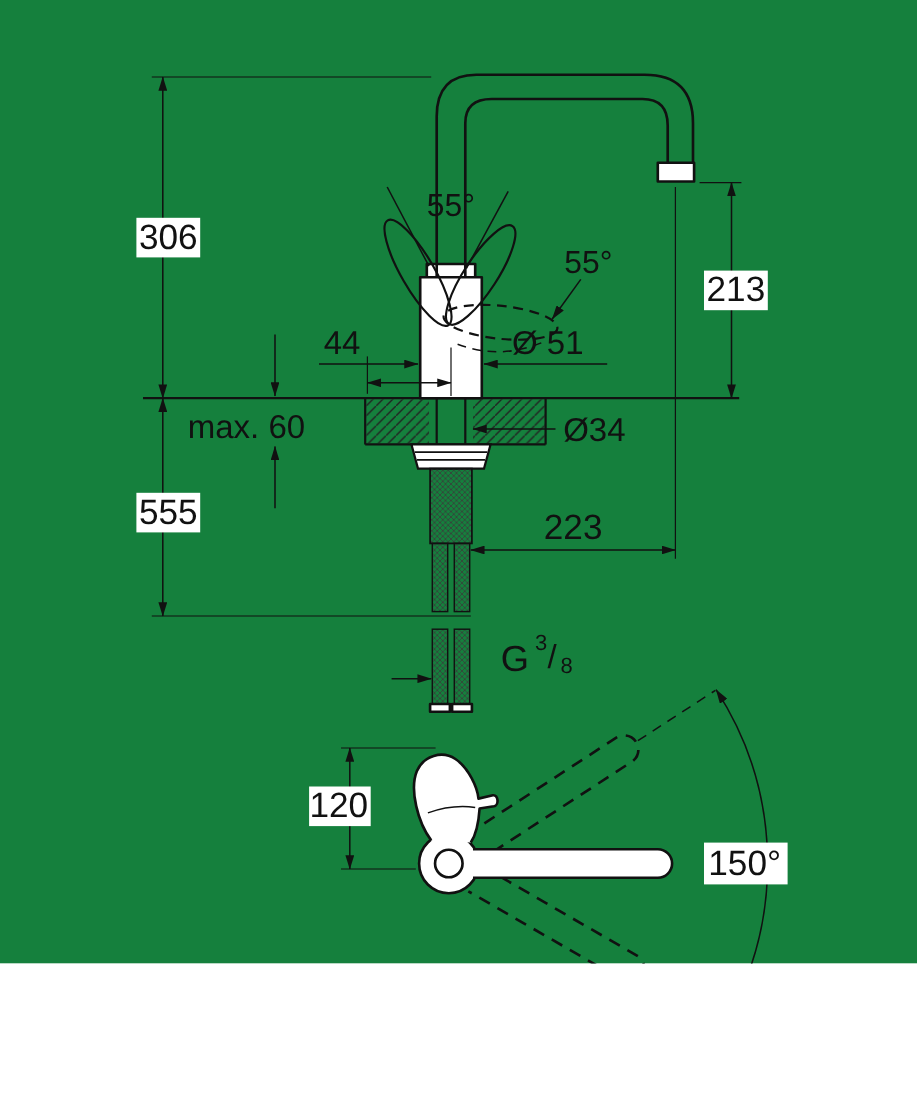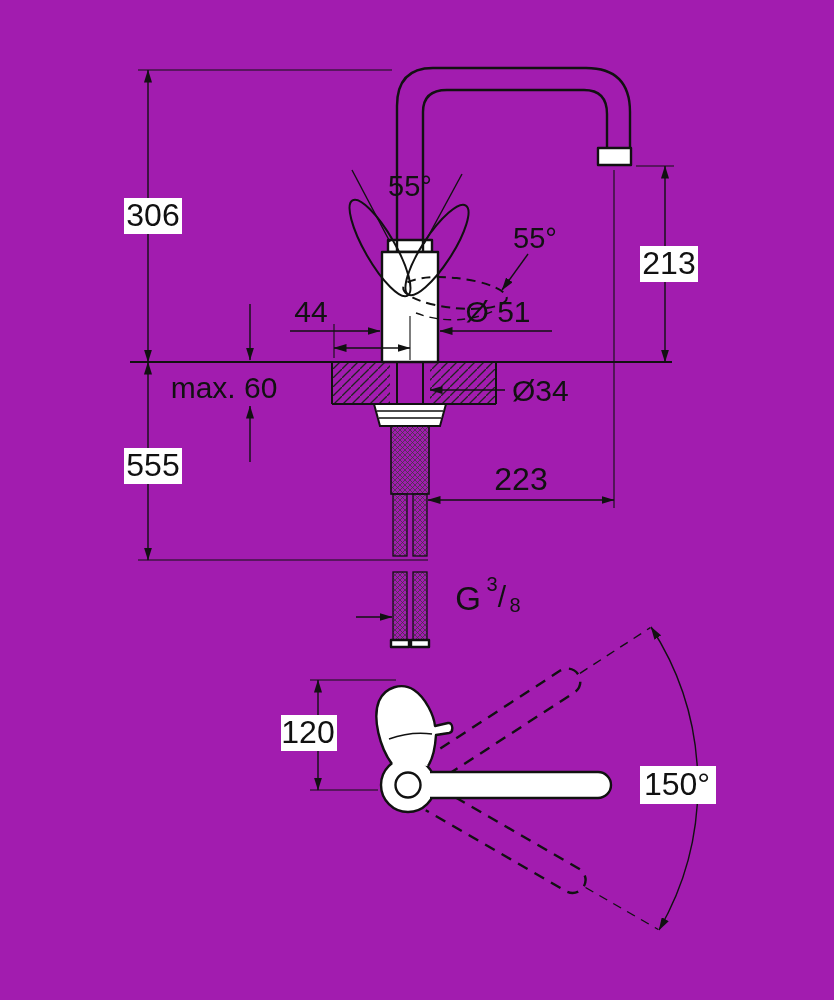--- a/index.html
+++ b/index.html
@@ -1,16 +1,16 @@
 <!DOCTYPE html>
 <html><head>
 <meta charset="utf-8">
 <style>
   html,body { margin:0; padding:0; background:#ffffff; }
-  .page { width:834px; height:1000px; background:#a21caf; position:relative; }
+  .page { width:834px; height:876px; background:#15803d; position:relative; }
   svg { display:block; }
   .o  { stroke:#111; stroke-width:2.4; fill:none; stroke-linejoin:round; }
   .of { stroke:#111; stroke-width:2.4; fill:#fff; stroke-linejoin:round; }
   .o2 { stroke:#111; stroke-width:2;   fill:none; }
   .d  { stroke:#111; stroke-width:1.4; fill:none; }
   .e  { stroke:#111; stroke-width:1.1; fill:none; }
   .t  { font-family:"Liberation Sans","DejaVu Sans",sans-serif; fill:#111; }
   .bg { fill:#ffffff; stroke:none; }
 </style>
 </head>

